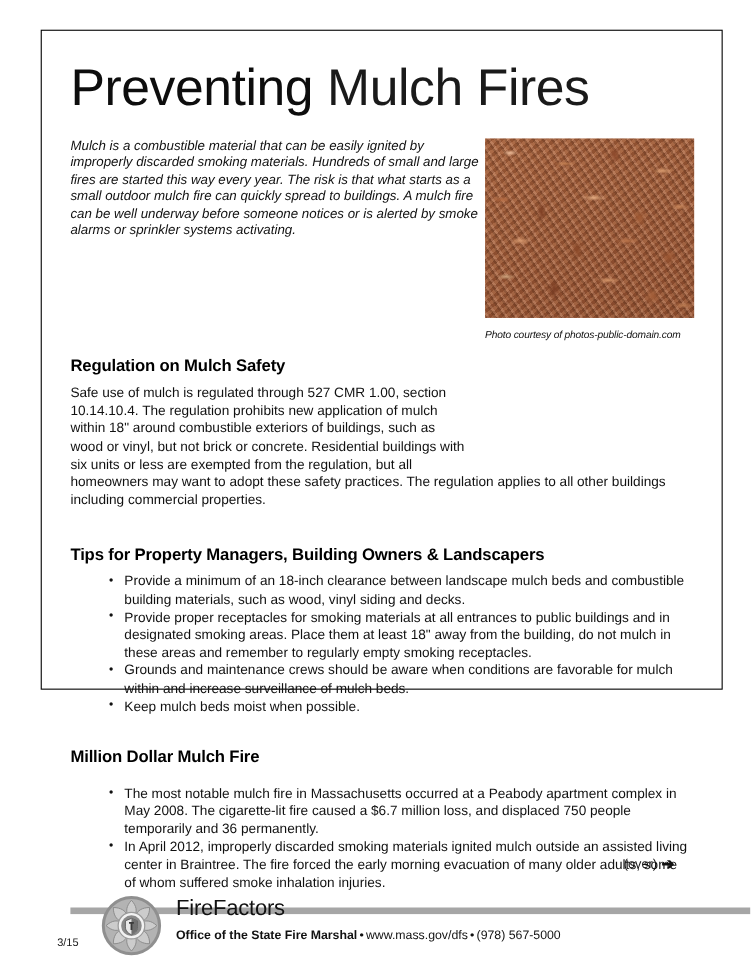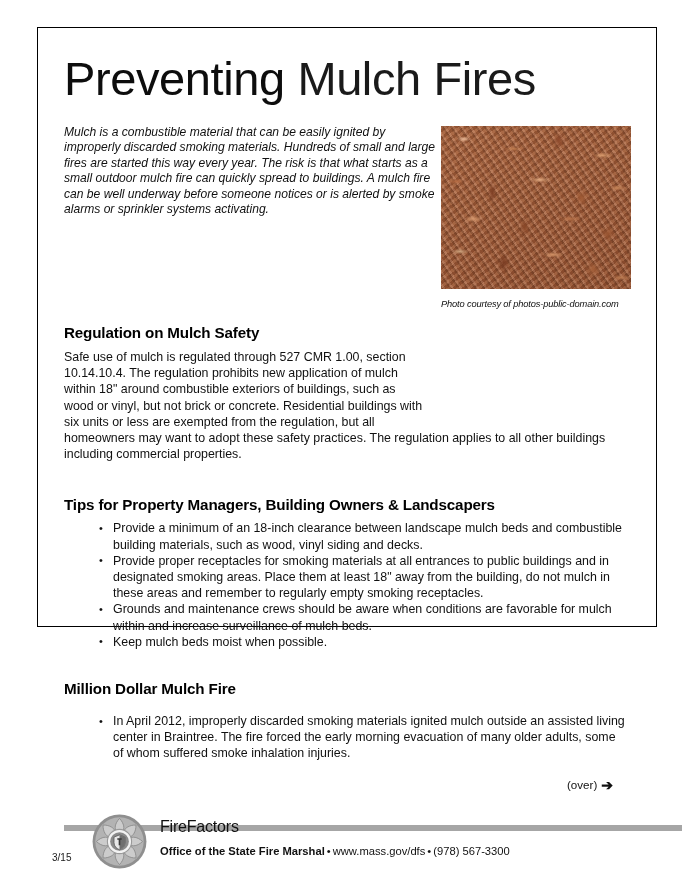--- a/index.html
+++ b/index.html
@@ -207,21 +207,21 @@
     width: 55px;
     height: 55px;
   }
   #footer-text-block {
     position: absolute;
     left: 96px;
     top: 22px;
     width: 500px;
   }
   #footer-brand {
-    font-size: 16px;
+    font-size: 20px;
     font-weight: 400;
     color: #111111;
     line-height: 25px;
     letter-spacing: -0.2px;
   }
   #footer-contact {
     font-size: 11.2px;
     color: #111111;
     line-height: 15px;
     margin-top: 5px;
@@ -269,20 +269,21 @@
         <li>Provide a minimum of an 18-inch clearance between landscape mulch beds and combustible building materials, such as wood, vinyl siding and decks.</li>
         <li>Provide proper receptacles for smoking materials at all entrances to public buildings and in designated smoking areas. Place them at least 18" away from the building, do not mulch in these areas and remember to regularly empty smoking receptacles.</li>
         <li>Grounds and maintenance crews should be aware when conditions are favorable for mulch within and increase surveillance of mulch beds.</li>
         <li>Keep mulch beds moist when possible.</li>
       </ul>
     </div>
 
     <div id="million-section">
       <h2 id="million-heading" class="section-heading">Million Dollar Mulch Fire</h2>
       <ul class="bullets">
+        <li>The most notable mulch fire in Massachusetts occurred at a Peabody apartment complex in May 2008. The cigarette-lit fire caused a $6.7 million loss, and displaced 750 people temporarily and 36 permanently.</li>
         <li>In April 2012, improperly discarded smoking materials ignited mulch outside an assisted living center in Braintree. The fire forced the early morning evacuation of many older adults, some of whom suffered smoke inhalation injuries.</li>
       </ul>
     </div>
 
     <div id="over-marker"><span>(over)</span><span id="over-arrow">➔</span></div>
 
     <div id="footer-block">
       <div id="footer-rule"></div>
 
       <div id="fire-seal-logo">
@@ -303,20 +304,20 @@
           <circle cx="50" cy="50" r="22" fill="#f2f2f2" stroke="#9a9a9a" stroke-width="2"></circle>
           <circle cx="50" cy="50" r="17" fill="#8a8a8a"></circle>
           <path d="M50 38 L60 42 L60 52 C60 59 55 63 50 65 C45 63 40 59 40 52 L40 42 Z" fill="#e8e8e8" stroke="#555555" stroke-width="1.4"></path>
           <path d="M50 38 L60 42 L60 52 C60 59 55 63 50 65 Z" fill="#6f6f6f"></path>
           <path d="M46 44 L54 44 L54 47 L51.5 47 L51.5 57 L48.5 57 L48.5 47 L46 47 Z" fill="#3a3a3a"></path>
         </svg>
       </div>
 
       <div id="footer-text-block">
         <div id="footer-brand">FireFactors</div>
-        <div id="footer-contact"><span class="contact-office">Office of the State Fire Marshal</span><span class="contact-sep">•</span><span>www.mass.gov/dfs</span><span class="contact-sep">•</span><span>(978) 567-3300</span></div>
+        <div id="footer-contact"><span class="contact-office">Office of the State Fire Marshal</span><span class="contact-sep">•</span><span>www.mass.gov/dfs</span><span class="contact-sep">•</span><span>(978) 567-5000</span></div>
       </div>
     </div>
 
   </div>
 </div>
 
 <div id="page-number">3/15</div>
 
 </body></html>

